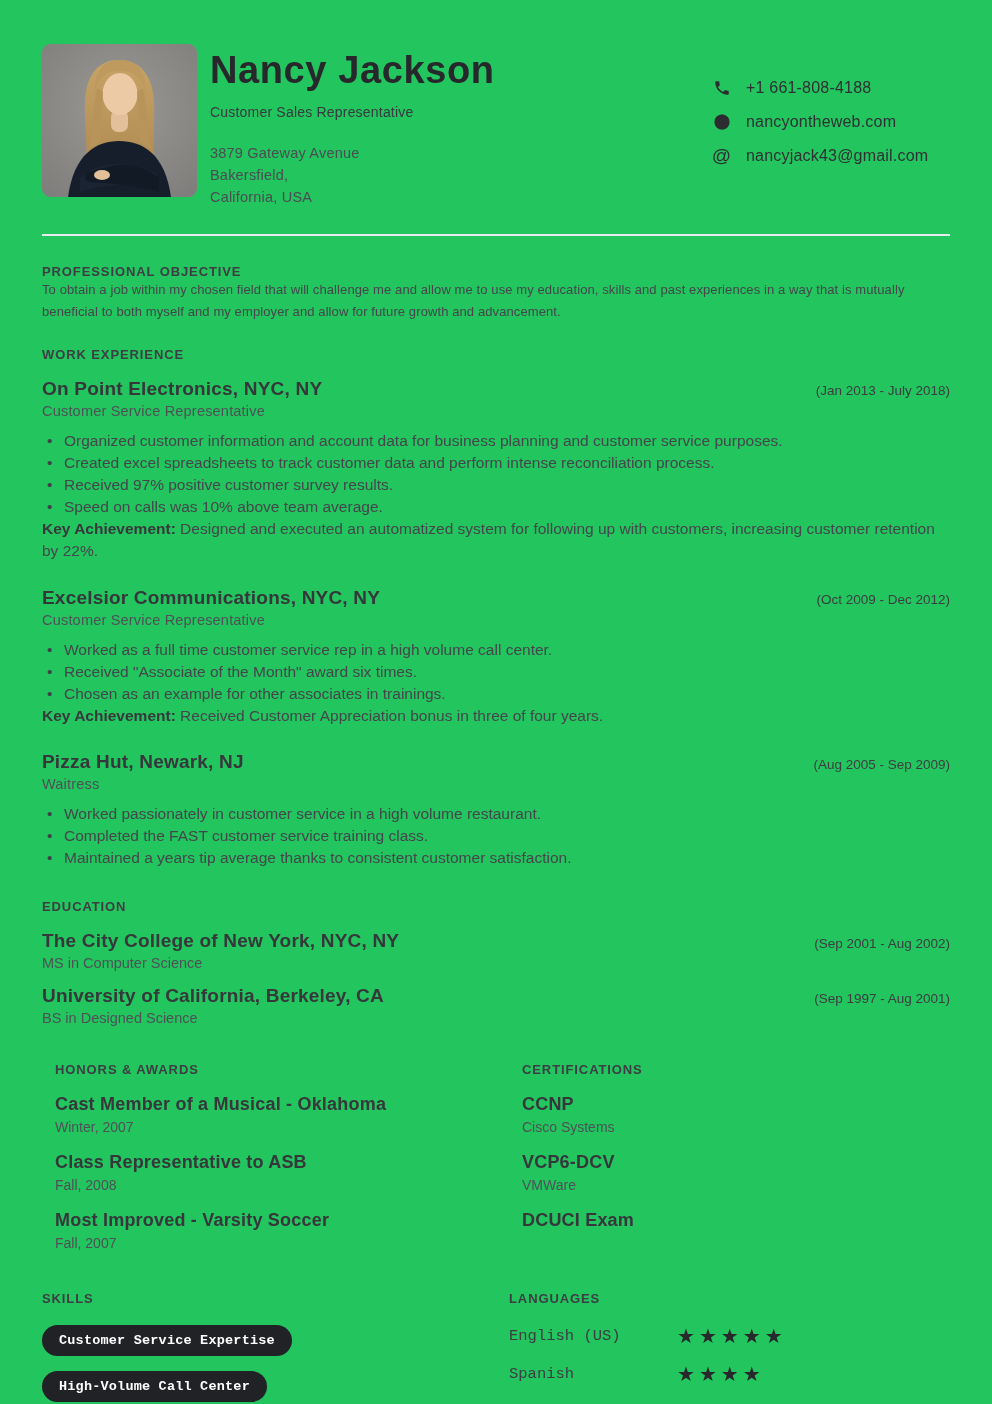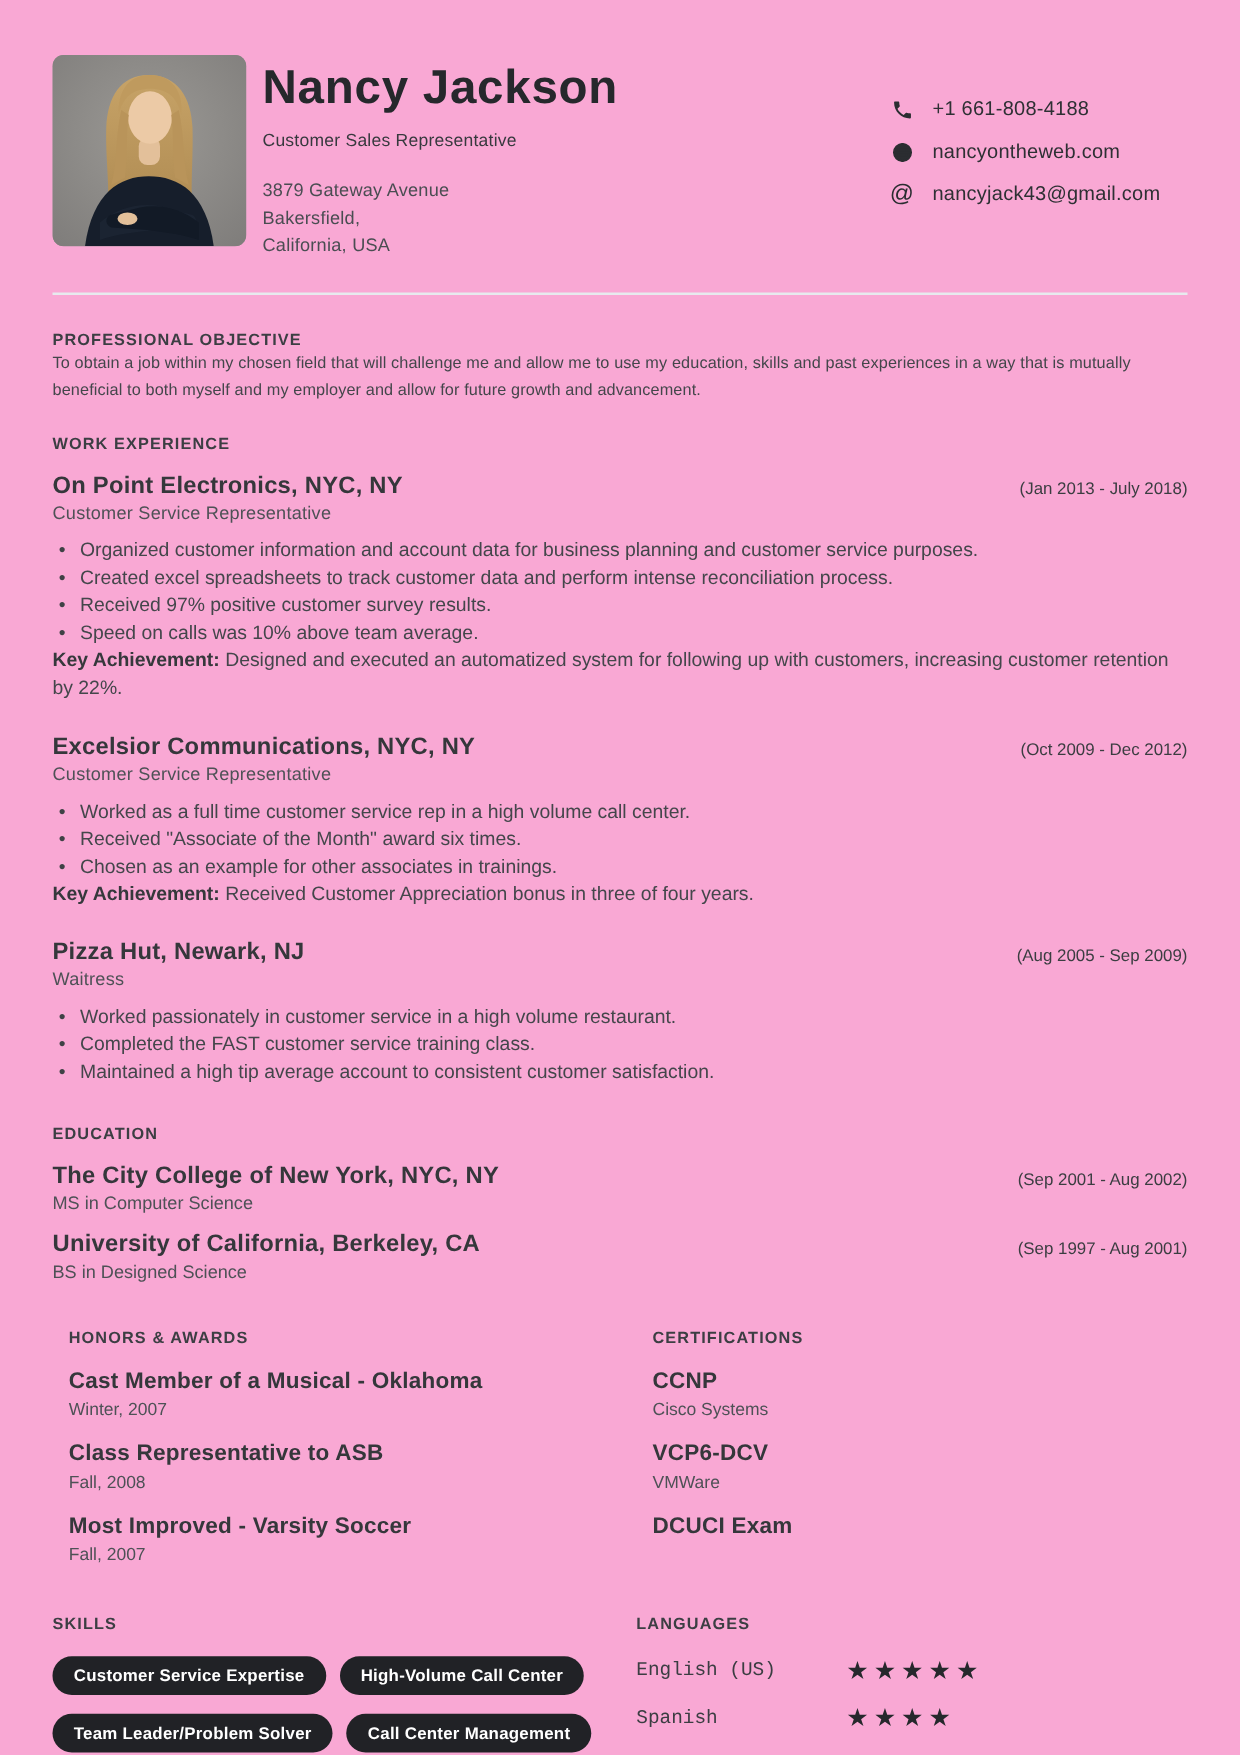--- a/index.html
+++ b/index.html
@@ -7,21 +7,21 @@
   body {
     font-family: "Liberation Sans", "DejaVu Sans", sans-serif;
     color: #44464b;
     -webkit-font-smoothing: antialiased;
   }
   .page {
     position: relative;
     width: 992px;
     height: 1404px;
     margin: 0 auto;
-    background: #f9a8d4;
+    background: #22c55e;
     padding: 0 42px;
     overflow: hidden;
   }
 
   
   .header {
     display: flex;
     align-items: flex-start;
     padding-top: 44px;
   }
@@ -180,20 +180,21 @@
   }
   .pill {
     background: #212226;
     color: #ffffff;
     font-size: 13.5px;
     font-weight: 600;
     letter-spacing: 0.2px;
     padding: 8px 17px;
     border-radius: 17px;
     white-space: nowrap;
+    font-family: Liberation Mono, monospace;
   }
   .lang-row { display: flex; align-items: center; margin-top: 20px; }
   .lang-row + .lang-row { margin-top: 18px; }
   .lang-name { width: 168px; font-size: 15.5px; color: #3b3d42; font-family: Liberation Mono, monospace; }
   .lang-stars {
     font-size: 20px;
     letter-spacing: 4px;
     color: #26282c;
     line-height: 1;
     font-family: "DejaVu Sans", sans-serif;
@@ -314,21 +315,21 @@
 
     <div class="job">
       <div class="job-head">
         <div class="job-company">Pizza Hut, Newark, NJ</div>
         <div class="job-date">(Aug 2005 - Sep 2009)</div>
       </div>
       <div class="job-role">Waitress</div>
       <ul class="job-bullets">
         <li>Worked passionately in customer service in a high volume restaurant.</li>
         <li>Completed the FAST customer service training class.</li>
-        <li>Maintained a high tip average account to consistent customer satisfaction.</li>
+        <li>Maintained a years tip average thanks to consistent customer satisfaction.</li>
       </ul>
     </div>
   </div>
 
   <div class="education">
     <div class="section-heading">EDUCATION</div>
 
     <div class="school">
       <div class="job-head">
         <div class="job-company">The City College of New York, NYC, NY</div>

